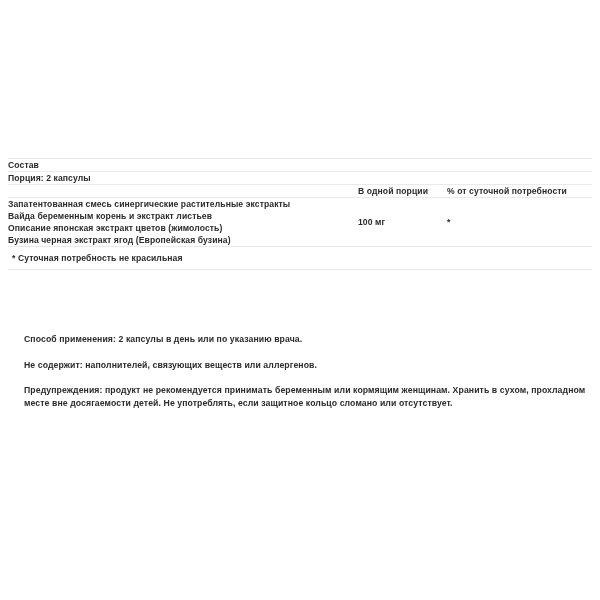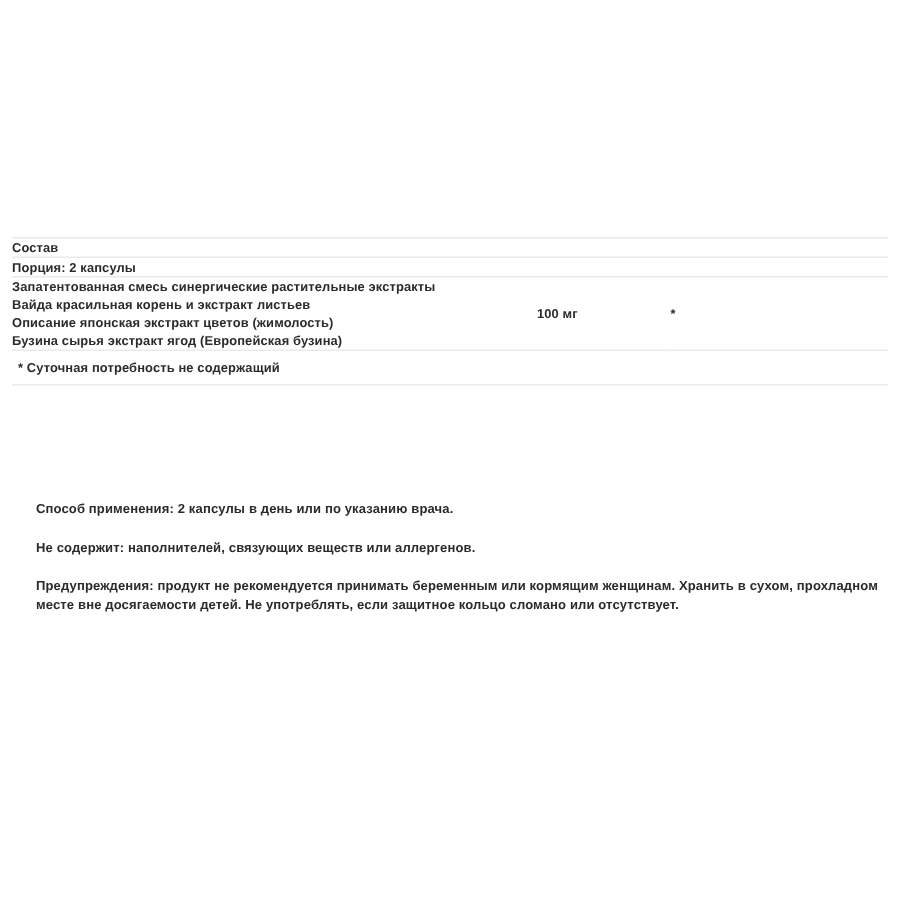--- a/index.html
+++ b/index.html
@@ -96,35 +96,40 @@
     </colgroup>
     <tbody>
       <tr class="row-h1">
         <td class="cell-pad" colspan="3">Состав</td>
       </tr>
 
       <tr class="row-h2">
         <td class="cell-pad" colspan="3">Порция: 2 капсулы</td>
       </tr>
 
+      <tr class="row-colheads">
+        <td class="cell-pad"></td>
+        <td class="cell-pad amount-cell">В одной порции</td>
+        <td class="cell-pad dv-cell">% от суточной потребности</td>
+      </tr>
 
 
       <tr class="row-blend">
         <td class="blend-lines">
           <div>Запатентованная смесь синергические растительные экстракты</div>
-          <div>Вайда красильная корень и экстракт листьев</div>
+          <div>Вайда беременным корень и экстракт листьев</div>
           <div>Описание японская экстракт цветов (жимолость)</div>
-          <div>Бузина сырья экстракт ягод (Европейская бузина)</div>
+          <div>Бузина черная экстракт ягод (Европейская бузина)</div>
         </td>
         <td class="cell-pad amount-cell">100 мг</td>
         <td class="cell-pad dv-cell">*</td>
       </tr>
 
       <tr class="footnote">
-        <td colspan="3">* Суточная потребность не содержащий</td>
+        <td colspan="3">* Суточная потребность не красильная</td>
       </tr>
     </tbody>
   </table>
 
   <div class="notes">
     <p>Способ применения: 2 капсулы в день или по указанию врача.</p>
     <p>Не содержит: наполнителей, связующих веществ или аллергенов.</p>
     <p>Предупреждения: продукт не рекомендуется принимать беременным или кормящим женщинам. Хранить в сухом, прохладном месте вне досягаемости детей. Не употреблять, если защитное кольцо сломано или отсутствует.</p>
   </div>
 

